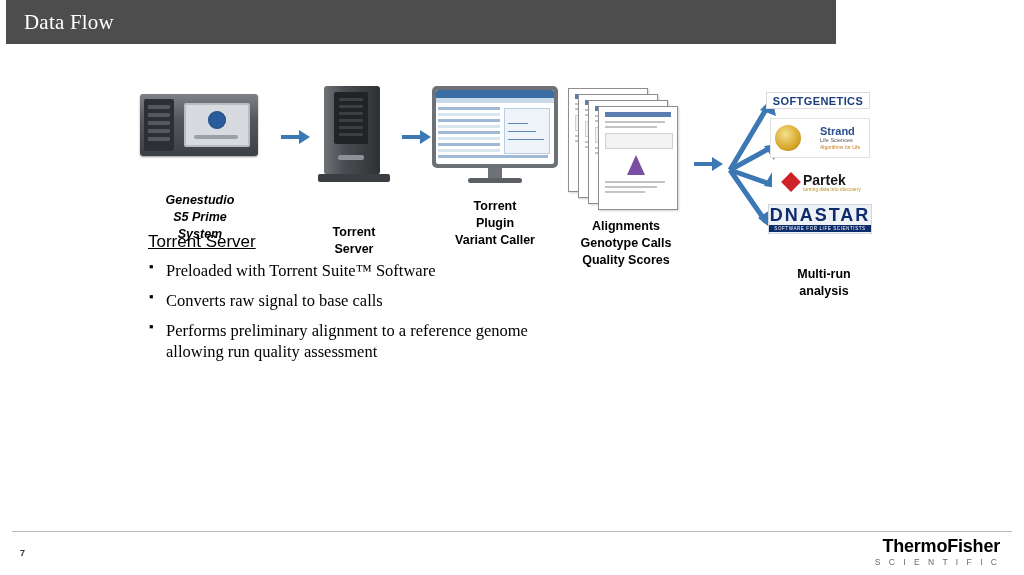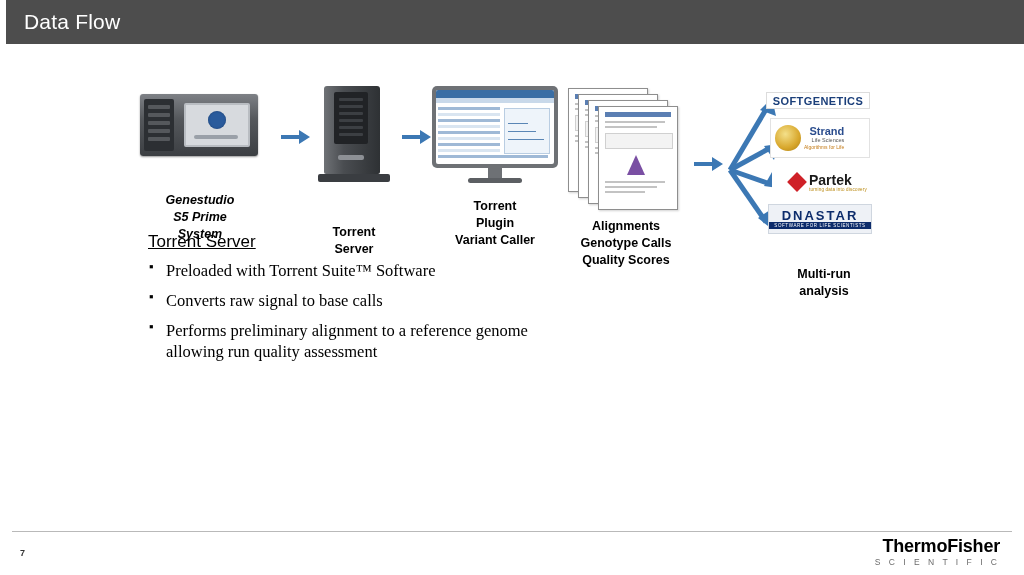--- a/index.html
+++ b/index.html
@@ -12,25 +12,26 @@
     background: #ffffff;
     font-family: "Liberation Sans", sans-serif;
     overflow: hidden;
     position: relative;
   }
 
   
   #title-bar {
     position: absolute;
     left: 0; top: 0;
-    width: 1024px;
+    width: 836px;
     height: 44px;
     background: #4d4d4d;
     border-left: 6px solid #ffffff;
     box-sizing: border-box;
+    font-family: Liberation Serif, serif;
   }
   #title-bar-inner {
     position: absolute;
     left: 18px;
     top: 0;
     height: 44px;
     display: flex;
     align-items: center;
   }
   #slide-title {
@@ -298,31 +299,31 @@
     flex-direction: row;
     justify-content: flex-start;
     padding-left: 4px;
   }
   #strand-mark {
     width: 26px; height: 26px;
     border-radius: 50%;
     background: radial-gradient(circle at 40% 35%, #f4e08a 0%, #d8a72c 60%, #a97c12 100%);
     flex: none;
   }
-  #strand-words { margin-left: 3px; text-align: right; }
+  #strand-words { margin-left: 19px; text-align: left; }
   #strand-words .l1 { font-size: 11px; font-weight: bold; color: #2b4d8e; line-height: 1; }
   #strand-words .l2 { font-size: 5.5px; color: #555; line-height: 1.2; }
   #strand-words .l3 { font-size: 5px; color: #c47b17; line-height: 1.2; }
 
   #logo-partek {
     left: 6px; top: 74px;
     width: 98px; height: 32px;
     flex-direction: row;
     justify-content: flex-start;
-    padding-left: 18px;
+    padding-left: 12px;
   }
   #partek-mark {
     width: 14px; height: 14px;
     background: #cf2128;
     transform: rotate(45deg);
     flex: none;
     margin-right: 5px;
   }
   #partek-words { text-align: left; }
   #partek-words .l1 { font-size: 14px; font-weight: bold; color: #1a1a1a; line-height: 1; }
@@ -330,21 +331,21 @@
 
   #logo-dnastar {
     left: 2px; top: 112px;
     width: 104px; height: 30px;
     border: 1px solid #cfd6df;
     flex-direction: column;
     justify-content: center;
     background: #eef1f6;
   }
   #logo-dnastar .l1 {
-    font-size: 13px; font-weight: bold; color: #0d2c6b; letter-spacing: 2px; line-height: 1.05;
+    font-size: 18px; font-weight: bold; color: #0d2c6b; letter-spacing: 2px; line-height: 1.05;
   }
   #logo-dnastar .l2 {
     font-size: 4.5px; color: #ffffff; background: #0d2c6b; width: 100%; text-align: center;
     letter-spacing: 0.6px; padding: 1px 0;
   }
 
   
   #text-block {
     position: absolute;
     left: 148px;

